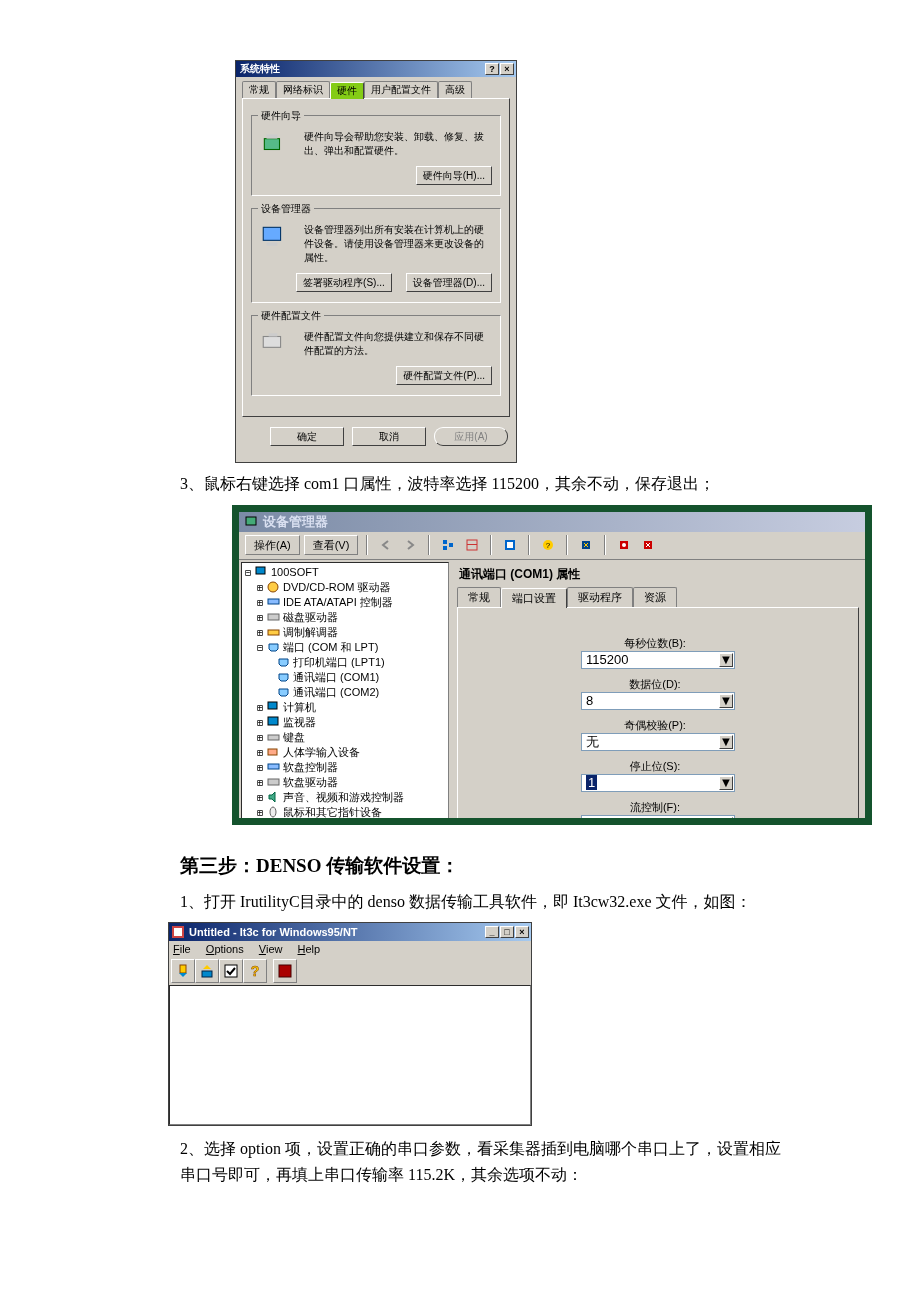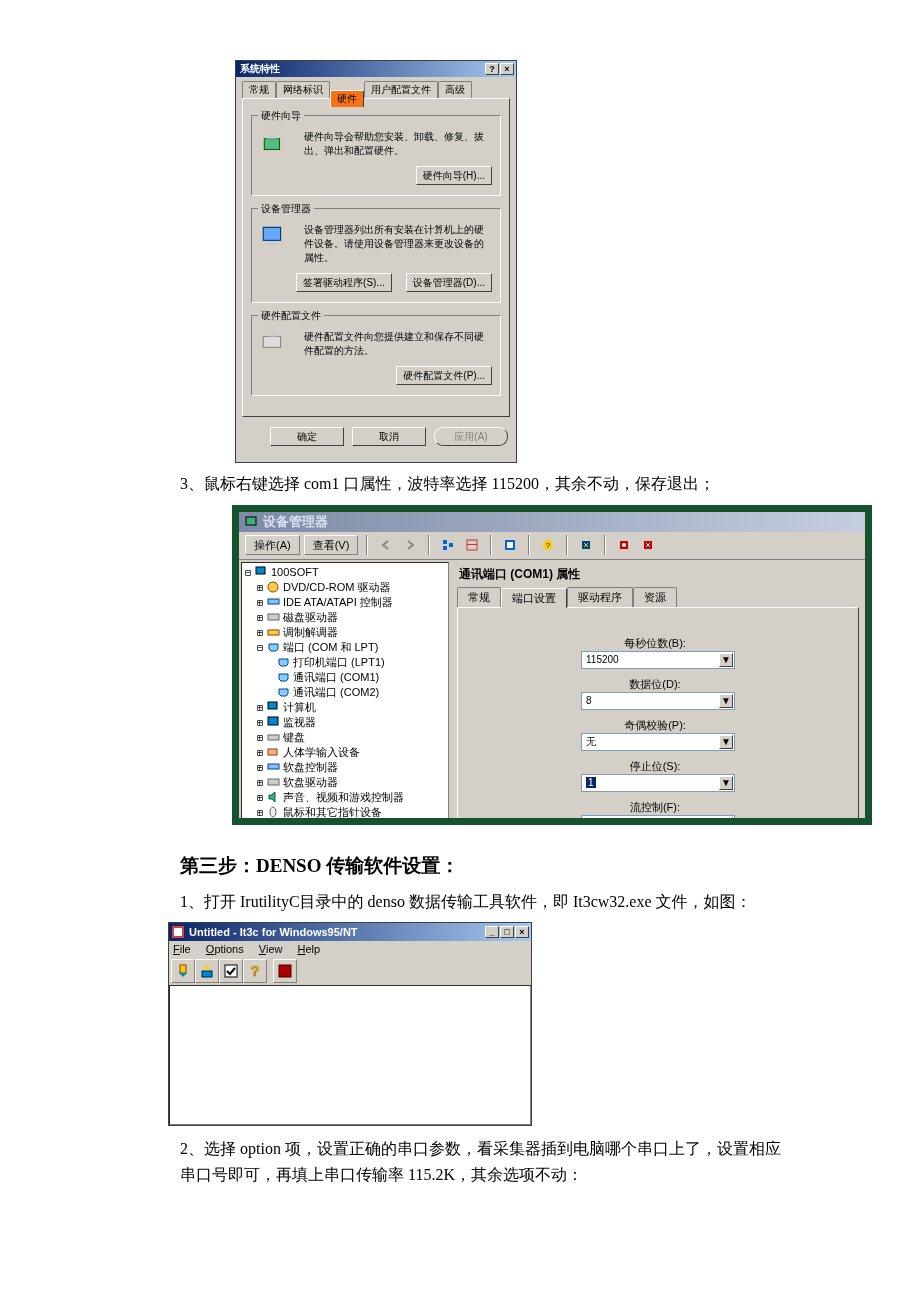--- a/index.html
+++ b/index.html
@@ -51,21 +51,21 @@
     }
     .tabstrip {
       display:flex; gap:0; margin:4px 6px 0 6px; position:relative;
     }
     .tab {
       font-size:10px; padding:1px 6px;
       border:1px solid #808080; border-bottom:none;
       background:#d4d0c8; border-top-left-radius:2px; border-top-right-radius:2px;
       position:relative;
     }
-    .tab.active { background:#f97316; border-color:#fff #404040 #d4d0c8 #fff; z-index:2; top:9px; }
+    .tab.active { background:#84cc16; border-color:#fff #404040 #d4d0c8 #fff; z-index:2; top:1px; }
     .tabbody {
       margin: 0 6px 6px 6px;
       border:1px solid #fff; border-right-color:#404040; border-bottom-color:#404040;
       padding:8px; min-height: 250px;
     }
     .group {
       border:1px solid #808080; border-right-color:#fff; border-bottom-color:#fff;
       position:relative; margin:8px 0 12px 0; padding:14px 8px 10px 8px;
     }
     .group::before{
@@ -118,21 +118,21 @@
     .propsheet{
       flex:1; background:#d4d0c8; padding:4px 6px 6px 6px;
     }
     .ps-title{ font-weight:bold; font-size:12px; margin:2px 0 4px 2px;}
     .ps-tabs{ display:flex; }
     .ps-tab{ font-size:11px; padding:2px 10px; border:1px solid #808080; border-bottom:none; border-top-left-radius:2px; border-top-right-radius:2px; background:#d4d0c8;}
     .ps-tab.active{ border-color:#fff #404040 #d4d0c8 #fff; position:relative; top:1px;}
     .ps-body{ border:1px solid #fff; border-right-color:#404040; border-bottom-color:#404040; padding:20px 16px 10px 16px; min-height:210px;}
     .fld{ display:flex; align-items:center; justify-content:flex-end; margin:8px 0;flex-direction:column;}
     .fld label{ font-size:11px; margin-right:6px;}
-    .combo{ width:154px; height:18px; background:#fff; border:1px solid #7f9db9; display:flex; align-items:center; justify-content:space-between; padding:0 1px 0 4px; font-size:10px;}
+    .combo{ width:154px; height:18px; background:#fff; border:1px solid #7f9db9; display:flex; align-items:center; justify-content:space-between; padding:0 1px 0 4px; font-size:13px;}
     .combo .dd{ width:14px;height:14px;background:#d4d0c8;border:1px solid #fff;border-right-color:#404040;border-bottom-color:#404040;display:flex;align-items:center;justify-content:center;}
     .combo .seltext.hl{ background:#0a246a; color:#fff; padding:0 2px; }
     .ps-foot{ display:flex; justify-content:flex-end; gap:16px; margin-top:16px;}
     .btn95b{ min-width:88px; height:20px; font-size:11px; text-align:center; line-height:18px; background:#d4d0c8; border:1px solid #fff; border-right-color:#404040; border-bottom-color:#404040;}
 
     
     .it3c{
       margin-left:118px; width:364px;
       font-family:"Tahoma",sans-serif; font-size:11px;
       border:1px solid #404040;

